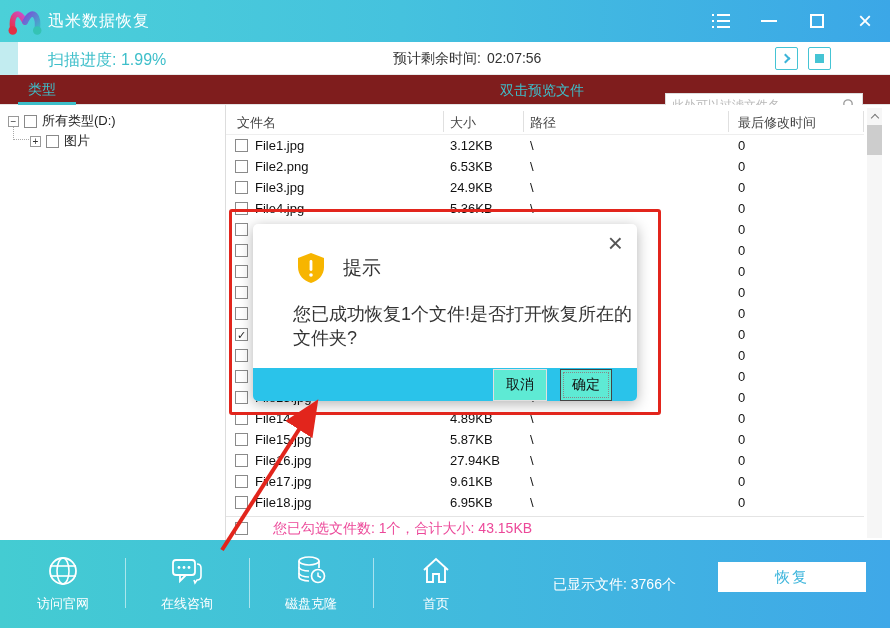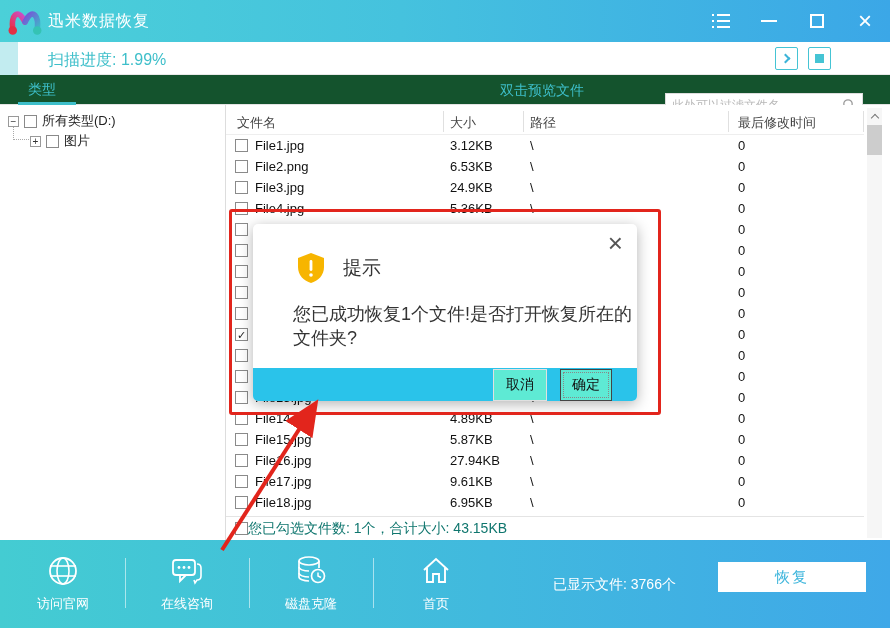--- a/index.html
+++ b/index.html
@@ -29,21 +29,21 @@
   .eta { position:absolute; left:393px; top:8px; font-size:14px; color:#333; }
   .eta b { font-weight:400; margin-left:6px; }
   .mini-btn { position:absolute; top:47px; width:23px; height:23px; border:1px solid #45c4d4; background:#fff; border-radius:2px;
     display:flex; align-items:center; justify-content:center; cursor:pointer; }
   .play-btn { left:775px; }
   .stop-btn { left:808px; }
   .chev-right { width:7px; height:7px; border-right:2px solid #3db4d8; border-top:2px solid #3db4d8; transform:rotate(45deg); margin-right:2px; }
   .stop-sq { width:9px; height:9px; background:#45c4d4; }
 
   
-  .toolbar { position:absolute; left:0; top:75px; width:890px; height:30px; background:#14532d; border-bottom:1px solid #e3e3e3; }
+  .toolbar { position:absolute; left:0; top:75px; width:890px; height:30px; background:#7f1d1d; border-bottom:1px solid #e3e3e3; }
   .tab { position:absolute; left:28px; top:6px; font-size:14px; color:#3ebfca; cursor:pointer; }
   .tab-underline { position:absolute; left:18px; top:27px; width:58px; height:3px; background:#3ebfca; }
   .preview-hint { position:absolute; left:500px; top:7px; font-size:14px; color:#3ebfca; }
   .filter-box { position:absolute; left:665px; top:18px; width:198px; height:23px; background:#fff; border:1px solid #ddd; display:flex; align-items:center; }
   .filter-box input { flex:1; border:none; outline:none; font-size:12px; color:#444; padding:0 6px; background:transparent; }
   .filter-box input::placeholder { color:#b8b8b8; }
   .search-ic { width:14px; height:14px; margin-right:6px; flex:none; }
 
   
   .content { position:absolute; left:0; top:105px; width:890px; height:435px; background:#fff; }
@@ -64,21 +64,21 @@
   .th-sep { position:absolute; top:3px; width:1px; height:21px; background:#e0e0e0; }
   .file-list { position:absolute; left:0; top:30px; width:638px; }
   .frow { display:flex; align-items:center; height:21px; font-size:13px; color:#111; cursor:default; }
   .frow .cb { margin-left:9px; }
   .c-name { margin-left:7px; width:195px; white-space:nowrap; overflow:hidden; }
   .c-size { width:80px; }
   .c-path { width:208px; }
   .c-mod  { width:120px; }
   .list-footer { position:absolute; left:0; top:411px; width:638px; height:24px; border-top:1px solid #e4e4e4; display:flex; align-items:center; }
   .list-footer .cb { margin-left:9px; }
-  .sel-summary { margin-left:0; font-size:14px; color:#0f766e; font-weight:500; }
+  .sel-summary { margin-left:25px; font-size:14px; color:#ec4899; font-weight:500; }
 
   
   .vscroll { position:absolute; right:8px; top:3px; width:15px; height:430px; background:#f6f6f6; }
   .vs-up { position:absolute; top:0; left:0; width:15px; height:16px; display:flex; align-items:center; justify-content:center; cursor:pointer; }
   .chev-up { width:6px; height:6px; border-left:1px solid #777; border-top:1px solid #777; transform:rotate(45deg); margin-top:3px; }
   .vs-thumb { position:absolute; top:17px; left:0; width:15px; height:30px; background:#cdcdcd; cursor:pointer; }
 
   
   .dialog { position:absolute; left:253px; top:224px; width:384px; height:177px; background:#fff; border-radius:5px;
     box-shadow:0 3px 14px rgba(0,0,0,.3); z-index:50; }
@@ -153,20 +153,23 @@
       </div>
     <div class="wc-btn">
         <span class="close-ic">×</span>
       </div>
   </div>
 </div>
 
 <div class="scanbar">
   <div class="scan-fill" style="width:18px;"></div>
   <div class="scan-label">扫描进度: 1.99%</div>
+  <div class="eta">
+    <span>预计剩余时间:</span><b>02:07:56</b>
+  </div>
 </div>
 <div class="mini-btn play-btn">
     <span class="chev-right"></span>
   </div>
 <div class="mini-btn stop-btn">
     <span class="stop-sq"></span>
   </div>
 
 <div class="toolbar">
   <div class="tab">类型</div>

